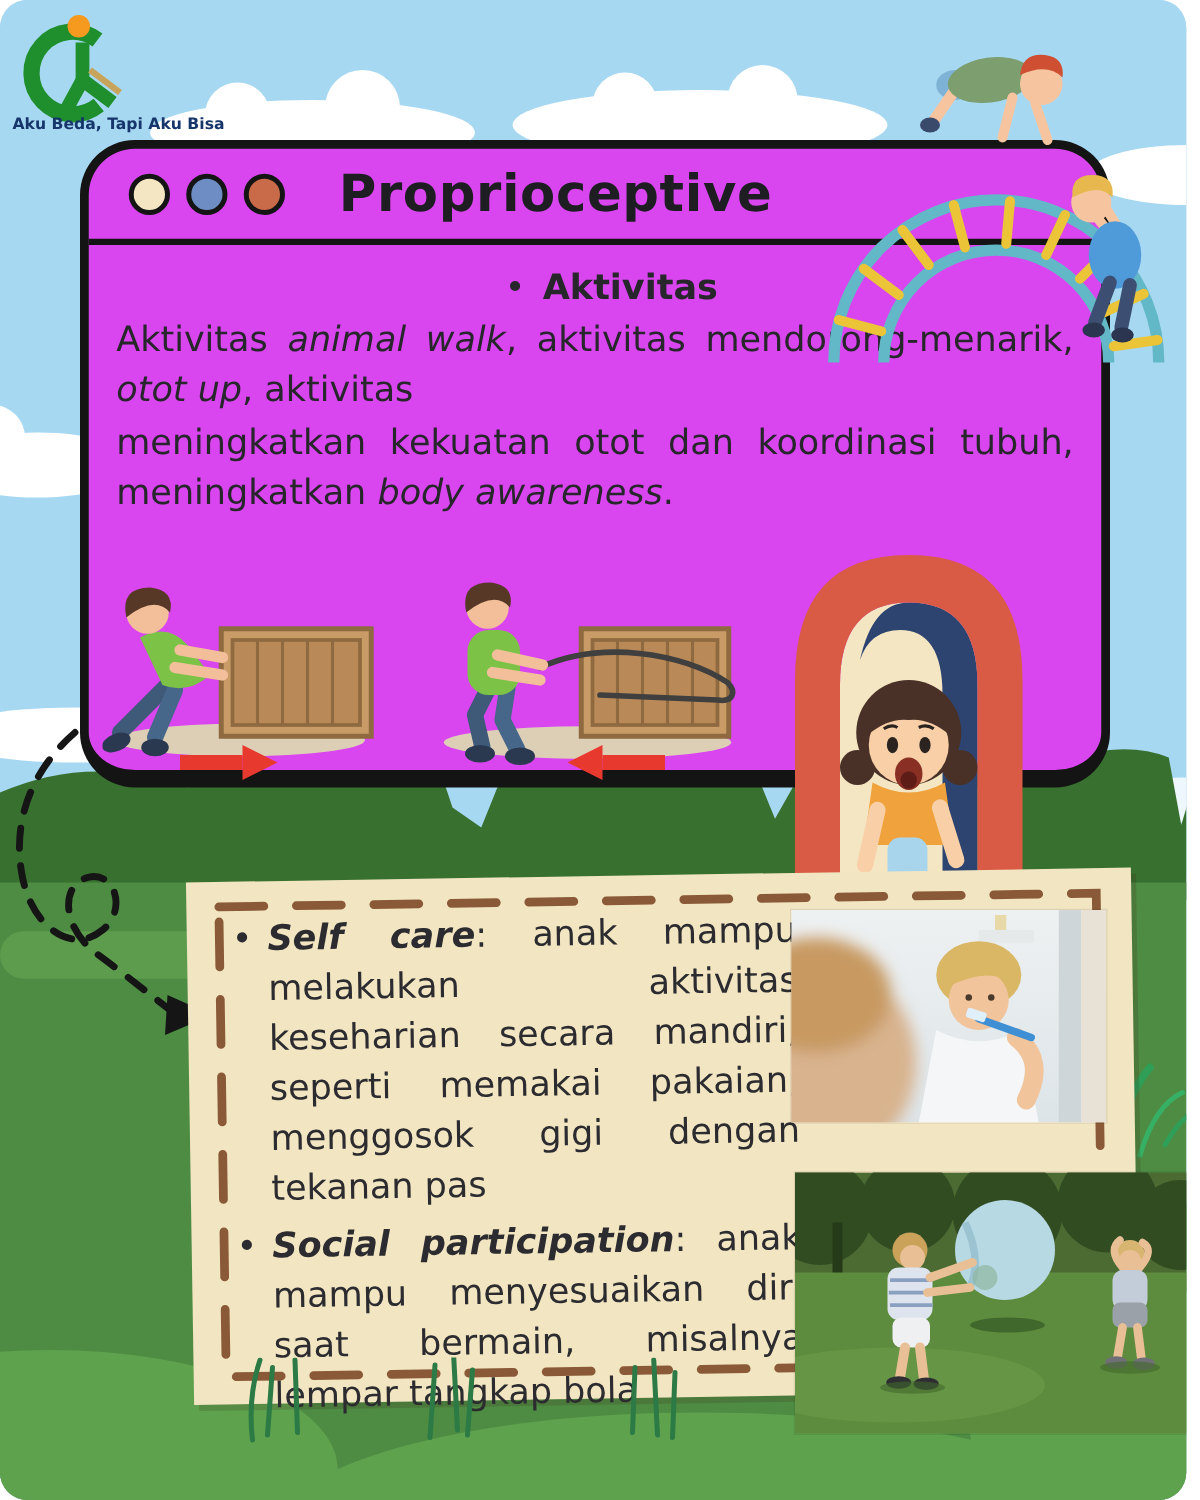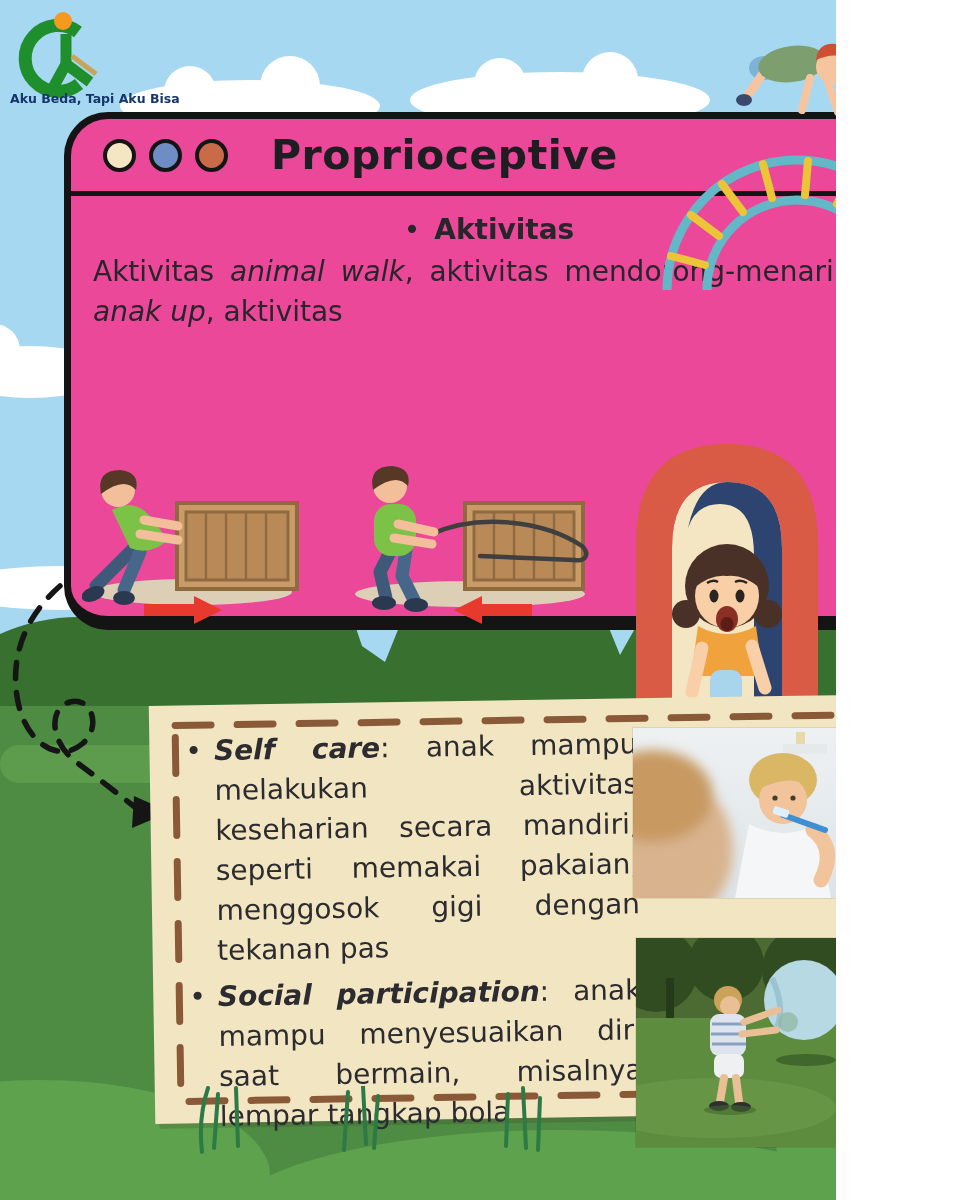--- a/index.html
+++ b/index.html
@@ -1,29 +1,29 @@
 <!DOCTYPE html>
 <html><head>
 <meta charset="utf-8">
 <style>
   html,body{margin:0;padding:0;}
-  .page{position:relative;width:836px;height:1200px;overflow:hidden;background:#a7d8f2;
-        font-family:"DejaVu Sans","Liberation Sans",sans-serif;color:#26262b;}
+  .page{position:relative;width:949px;height:1200px;overflow:hidden;background:#a7d8f2;
+        font-family:"DejaVu Sans","Liberation Sans",sans-serif;color:#26262b;border-radius:22px;}
   .abs{position:absolute;}
   .it{font-style:italic;}
   .bd{font-weight:bold;}
 
   
   .bg-svg{left:0;top:0;width:960px;height:1200px;z-index:0;}
 
   
   .logo{left:6px;top:6px;width:190px;height:102px;z-index:3;}
 
   
-  .card{left:64px;top:112px;width:824px;height:518px;background:#ec4899;
+  .card{left:64px;top:112px;width:824px;height:518px;background:#d946ef;
         border:7px solid #141414;border-bottom-width:14px;border-radius:44px;z-index:4;box-sizing:border-box;}
   .card-head{display:flex;align-items:center;height:72px;border-bottom:5px solid #141414;padding:0 32px;}
   .dot{width:33px;height:33px;border-radius:50%;border:4px solid #141414;margin-right:13px;box-sizing:border-box;}
   .dot-cream{background:#f4e6c2;}
   .dot-blue{background:#6d8dc4;}
   .dot-orange{background:#c96a48;}
   .card-title{font-size:41px;font-weight:bold;margin:0 0 0 30px;letter-spacing:0.5px;color:#1d1d22;}
   .card-body{padding:10px 22px 0 22px;font-size:28px;line-height:1.43;}
   .head-line{margin:4px 0 2px 26px;text-align:center;}
   .blt{margin-right:14px;}
@@ -120,21 +120,22 @@
     <div class="card-head">
       <span class="dot dot-cream"></span>
       <span class="dot dot-blue"></span>
       <span class="dot dot-orange"></span>
       <h1 class="card-title">Proprioceptive</h1>
     </div>
     <div class="card-body">
       <p class="head-line">
         <span class="blt">•</span><span class="bd">Aktivitas</span>
       </p>
-      <p class="jtext"><span>Aktivitas </span><span class="it">animal walk</span><span>, aktivitas mendorong-menarik, </span><span class="it">anak up</span><span>, aktivitas</span></p>
+      <p class="jtext"><span>Aktivitas </span><span class="it">animal walk</span><span>, aktivitas mendorong-menarik, </span><span class="it">otot up</span><span>, aktivitas</span></p>
+      <p class="jtext"><span>meningkatkan kekuatan otot dan koordinasi tubuh, meningkatkan </span><span class="it">body awareness</span><span>.</span></p>
     </div>
   </div>
 
   <svg class="abs illu illu-push" viewBox="0 0 235 180">
     <ellipse cx="110" cy="144" rx="100" ry="13" fill="#ddcfb6"></ellipse>
     <g>
       <rect x="95" y="55" width="120" height="86" fill="#c99c67" stroke="#8f6a40" stroke-width="4"></rect>
       <rect x="104" y="64" width="102" height="68" fill="#b98a57" stroke="#8f6a40" stroke-width="3"></rect>
       <g stroke="#8f6a40" stroke-width="2.5">
           <line x1="124" y1="64" x2="124" y2="132"></line>

